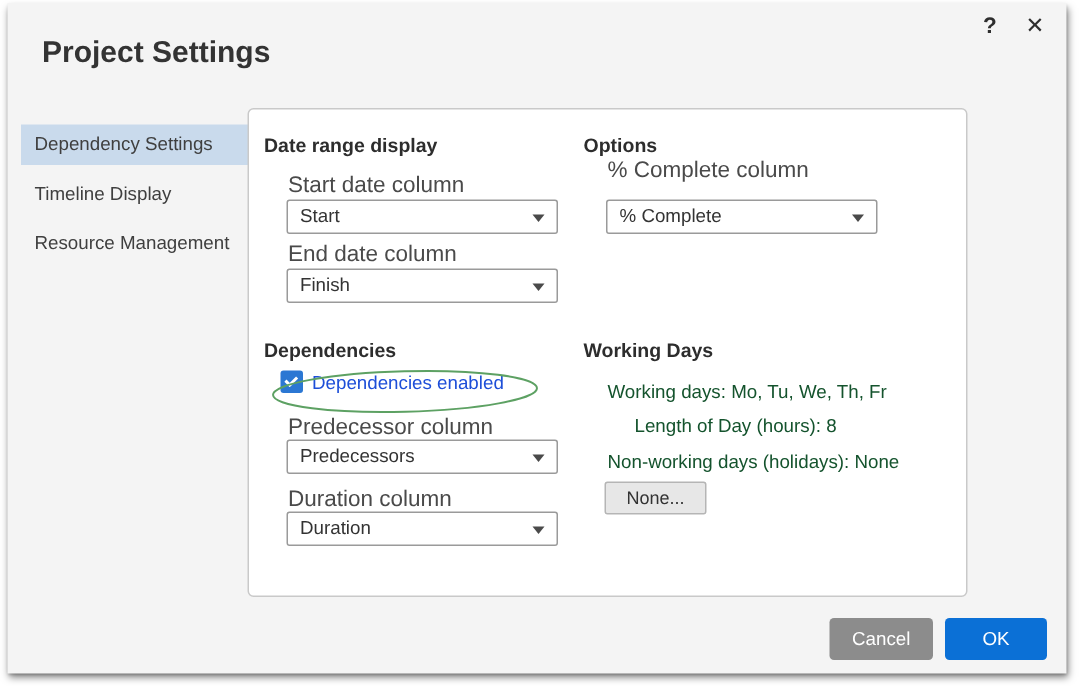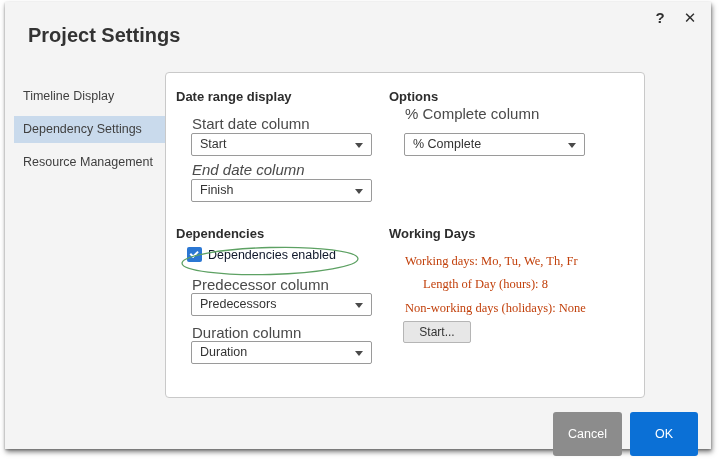--- a/index.html
+++ b/index.html
@@ -30,65 +30,65 @@
     border:1px solid #9a9a9a; border-radius:2px; cursor:pointer; }
   .dropdown .dd-value { position:absolute; left:8px; top:3px; font-size:12.5px; color:#333; }
   .dd-arrow { position:absolute; right:8px; top:9px; width:0; height:0;
     border-left:4px solid transparent; border-right:4px solid transparent;
     border-top:5px solid #4a4a4a; }
 
   .chk-row { position:absolute; left:21px; top:174px; display:flex; align-items:center; cursor:pointer; }
   .checkbox { width:15px; height:15px; background:#2b77d3; border-radius:2px; position:relative; }
   .checkbox .tick { position:absolute; left:3px; top:3.5px; width:8px; height:4.5px;
     border-left:2px solid #fff; border-bottom:2px solid #fff; transform:rotate(-45deg); }
-  .chk-label { margin-left:6px; font-size:12.5px; color:#0f172a; }
+  .chk-label { margin-left:6px; font-size:12.5px; color:#1d4ed8; }
 
   .annotation { position:absolute; left:170px; top:240px; width:196px; height:40px;
     pointer-events:none; }
 
-  .wd-line { position:absolute; font-size:12.5px; color:#c2410c;font-family:Liberation Serif, serif; }
+  .wd-line { position:absolute; font-size:12.5px; color:#14532d; }
 
   .edit-btn { position:absolute; left:237px; top:248px; width:68px; height:22px;
     background:#e7e7e7; border:1px solid #b5b5b5; border-radius:2px;
     font-size:12px; color:#333; cursor:pointer; font-family:inherit; }
 
-  .footer-btn { position:absolute; top:410px; height:44px; border:none; border-radius:3px;
+  .footer-btn { position:absolute; top:410px; height:28px; border:none; border-radius:3px;
     font-size:12.5px; color:#ffffff; cursor:pointer; font-family:inherit; }
   .btn-cancel { left:548px; width:69px; background:#8c8c8c; }
   .btn-ok { left:625px; width:68px; background:#0b70d6; }
 </style>
 </head>
 <body>
 
 <div class="dialog">
 
   <div class="win-icons">
     <span class="win-icon">?</span>
     <span class="win-icon">✕</span>
   </div>
 
   <div class="dlg-title">Project Settings</div>
 
   <div class="sidebar">
+    <div class="side-item selected">Dependency Settings</div>
     <div class="side-item">Timeline Display</div>
-    <div class="side-item selected">Dependency Settings</div>
     <div class="side-item">Resource Management</div>
   </div>
 
   <div class="panel">
 
     <div class="sec-head" style="left:10px; top:16px;">Date range display</div>
 
     <div class="fld-label" style="left:26px; top:42px;">Start date column</div>
     <div class="dropdown" style="left:25px; top:60px;">
       <span class="dd-value">Start</span>
       <span class="dd-arrow"></span>
     </div>
 
-    <div class="fld-label" style="left:26px; top:88px;font-style:italic;">End date column</div>
+    <div class="fld-label" style="left:26px; top:88px;">End date column</div>
     <div class="dropdown" style="left:25px; top:106px;">
       <span class="dd-value">Finish</span>
       <span class="dd-arrow"></span>
     </div>
 
     <div class="sec-head" style="left:223px; top:16px;">Options</div>
 
     <div class="fld-label" style="left:239px; top:32px;">% Complete column</div>
     <div class="dropdown" style="left:238px; top:60px;">
       <span class="dd-value">% Complete</span>
@@ -113,21 +113,21 @@
     <div class="fld-label" style="left:26px; top:251px;">Duration column</div>
     <div class="dropdown" style="left:25px; top:268px;">
       <span class="dd-value">Duration</span>
       <span class="dd-arrow"></span>
     </div>
 
     <div class="sec-head" style="left:223px; top:153px;">Working Days</div>
     <div class="wd-line" style="left:239px; top:181px;">Working days: Mo, Tu, We, Th, Fr</div>
     <div class="wd-line" style="left:257px; top:204px;text-align:right;">Length of Day (hours): 8</div>
     <div class="wd-line" style="left:239px; top:228px;">Non-working days (holidays): None</div>
-    <button class="edit-btn">Start...</button>
+    <button class="edit-btn">None...</button>
 
   </div>
 
   <svg class="annotation" viewBox="0 0 196 40">
     <ellipse cx="95" cy="19" rx="88" ry="13.5" fill="none" stroke="#5da163" stroke-width="1.3" transform="rotate(-1.5 95 19)"></ellipse>
   </svg>
 
   <button class="footer-btn btn-cancel">Cancel</button>
   <button class="footer-btn btn-ok">OK</button>
 

